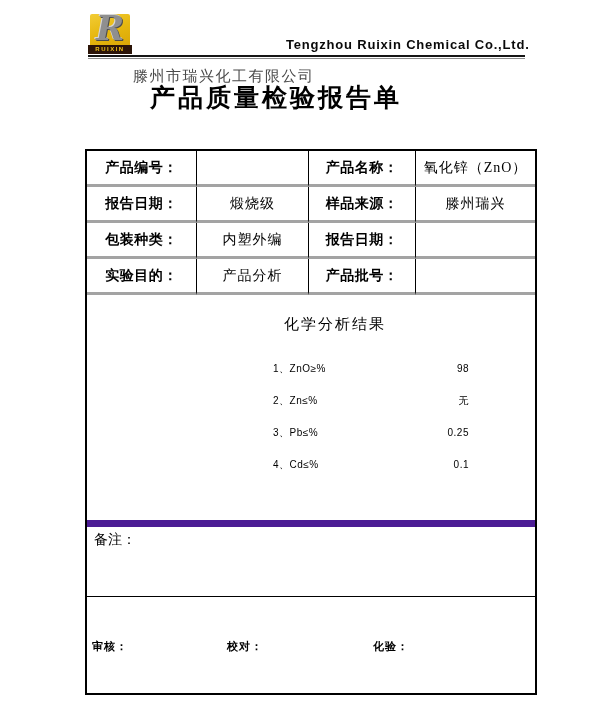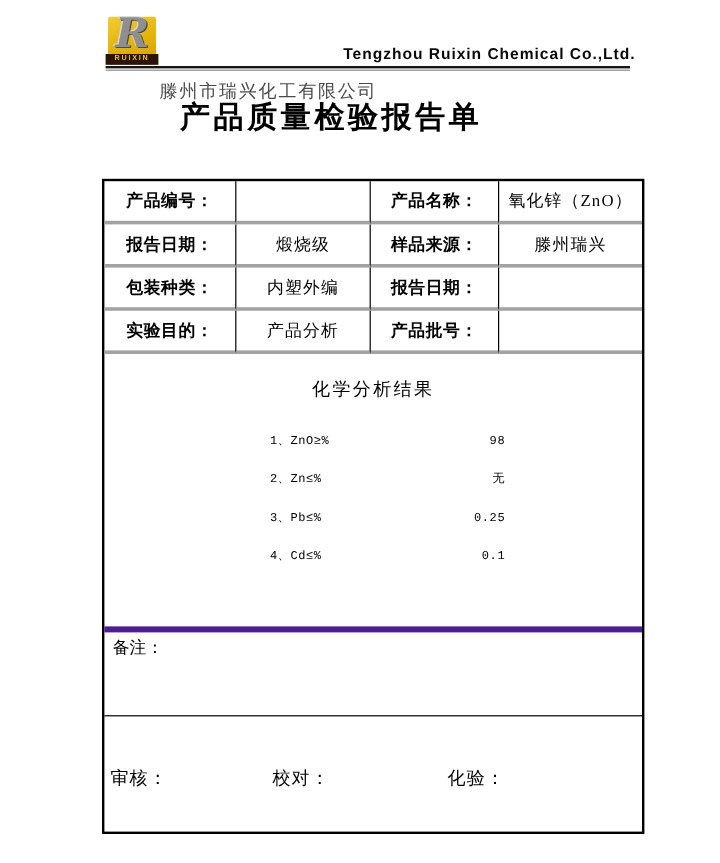--- a/index.html
+++ b/index.html
@@ -54,40 +54,41 @@
   .cell{
     box-sizing:border-box;height:36px;
     border-bottom:3px solid #a3a3a3;border-right:1px solid #000;
     display:flex;align-items:center;justify-content:center;
     font-size:14px;white-space:nowrap;
   }
   .cell.last{border-right:none;}
   .lbl{font-family:"Liberation Sans", sans-serif;font-weight:bold;letter-spacing:0.5px;}
   .val{font-family:"Liberation Serif", serif;letter-spacing:1px;}
   .analysis-cell{
-    box-sizing:border-box;height:232px;border-bottom:5px solid #4c1d95;
-    font-family:Liberation Mono, monospace;
+    box-sizing:border-box;height:232px;border-bottom:7px solid #4c1d95;
+    font-family:Liberation Sans, sans-serif;
+    padding-left:48px;
   }
   .analysis-heading{
     padding-top:20px;text-align:center;font-size:15px;letter-spacing:2px;
   }
   .analysis-list{margin-top:26px;}
   .analysis-item{
     display:flex;justify-content:space-between;align-items:center;
     width:196px;margin-left:138px;margin-bottom:14px;
     font-size:10px;line-height:18px;
   }
   .analysis-item .iname{letter-spacing:0.5px;}
   .analysis-item .ival{letter-spacing:0.5px;}
   .remarks-cell{
     box-sizing:border-box;height:70px;border-bottom:1px solid #000;
     padding:4px 0 0 7px;font-size:14px;
   }
   .signature-cell{
-    box-sizing:border-box;position:relative;height:96px;font-size:15px;
+    box-sizing:border-box;position:relative;height:96px;font-size:11px;font-weight:bold;
   }
   .sig{position:absolute;top:42px;white-space:nowrap;letter-spacing:1px;}
   .sig.review{left:5px;}
   .sig.proofread{left:140px;}
   .sig.assay{left:286px;}
 </style>
 </head>
 <body>
 
 <div class="page">

